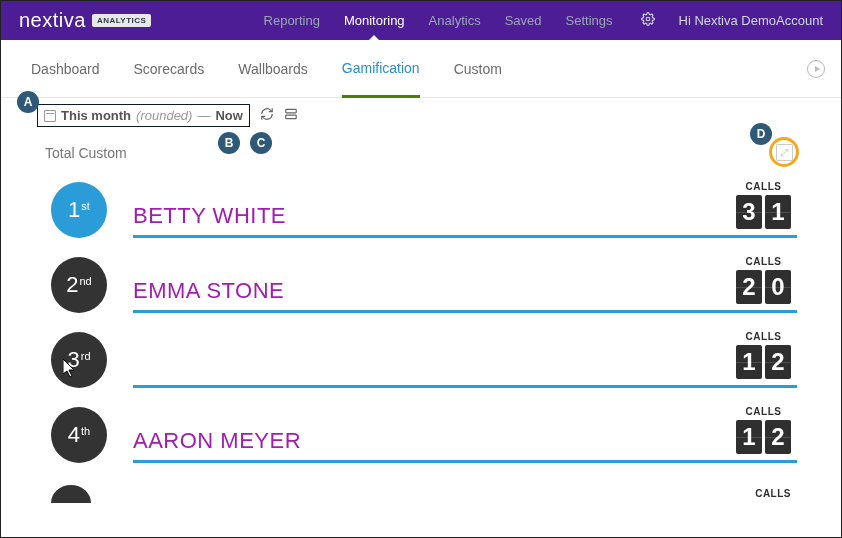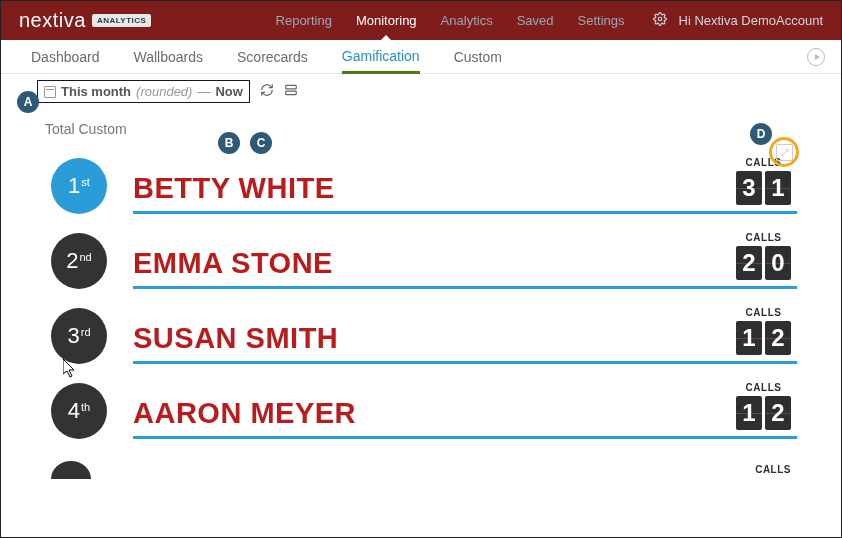--- a/index.html
+++ b/index.html
@@ -1,50 +1,50 @@
 <!DOCTYPE html>
 <html><head>
 <meta charset="utf-8">
 <style>
   * { box-sizing: border-box; margin: 0; padding: 0; }
   body { font-family: "Segoe UI", Arial, sans-serif; background: #fff; width: 842px; height: 538px; overflow: hidden; position: relative; border: 1px solid #222; }
   
-  .topbar { background: #7f1d1d; height: 39px; display: flex; align-items: center; padding: 0 18px; color: #b8c4cf; font-size: 13px; }
+  .topbar { background: #4c1d95; height: 39px; display: flex; align-items: center; padding: 0 18px; color: #b8c4cf; font-size: 13px; }
   .logo { display: flex; align-items: center; gap: 6px; }
   .logo-text { color: #fff; font-size: 20px; font-weight: 400; letter-spacing: 0.5px; }
   .logo-badge { background: #e8e8e8; color: #2b3a4a; font-size: 8px; font-weight: 600; padding: 2px 5px; border-radius: 2px; letter-spacing: 0.5px; }
   .topnav { margin-left: auto; display: flex; gap: 24px; font-size: 13px; align-items: center; height: 100%; justify-content: center; }
   .topnav-item { color: #9aa7b3; cursor: pointer; height: 100%; display: flex; align-items: center; position: relative; }
   .topnav-item.active { color: #fff; }
   .topnav-item.active::after { content: ""; position: absolute; bottom: -1px; left: 50%; transform: translateX(-50%); width: 0; height: 0; border-left: 6px solid transparent; border-right: 6px solid transparent; border-bottom: 6px solid #fff; }
-  .account { margin-left: 28px; color: #d0d7de; font-size: 13px; display: flex; align-items: center; gap: 12px; }
+  .account { margin-left: 28px; color: #d0d7de; font-size: 13px; display: flex; align-items: center; gap: 24px; }
   .gear-icon svg { width: 14px; height: 14px; }
   
-  .subnav { height: 34px; display: flex; align-items: center; gap: 34px; padding: 0 30px; border-bottom: 1px solid #e6e6e6; color: #6b6b6b; font-size: 14px; position: relative; }
+  .subnav { height: 58px; display: flex; align-items: center; gap: 34px; padding: 0 30px; border-bottom: 1px solid #e6e6e6; color: #6b6b6b; font-size: 14px; position: relative; }
   .subnav-item { cursor: pointer; height: 100%; display: flex; align-items: center; color: #6b6b6b; }
   .subnav-item.active { color: #2a8fc7; border-bottom: 3px solid #4d7c0f; margin-bottom: -1px; }
   .play-circle { position: absolute; right: 16px; width: 18px; height: 18px; border: 1px solid #bbb; border-radius: 50%; display: flex; align-items: center; justify-content: center; }
   .play-circle::before { content: ""; width: 0; height: 0; border-left: 5px solid #bbb; border-top: 3px solid transparent; border-bottom: 3px solid transparent; margin-left: 2px; }
   
   .filterbar { display: flex; align-items: center; gap: 10px; padding: 6px 30px 6px 36px; color: #555; font-size: 13px; }
   .filter-box { border: 1px solid #0f172a; padding: 3px 6px; display: flex; align-items: center; gap: 5px; background: #fff; }
   .cal-icon { width: 12px; height: 12px; border: 1px solid #999; border-radius: 1px; position: relative; }
   .cal-icon::before { content: ""; position: absolute; top: 2px; left: 1px; right: 1px; height: 1px; background: #999; }
   .muted { color: #999; font-style: italic; }
   .refresh-icon svg, .stack-icon svg { width: 14px; height: 14px; }
   
   .section-title { padding: 12px 30px 8px 44px; color: #777; font-size: 14px; display: flex; align-items: center; }
   
   .leaderboard { padding: 0 44px 10px 50px; }
   .row { display: flex; align-items: center; padding: 12px 0 6px 0; }
   .rank-badge { width: 56px; height: 56px; border-radius: 50%; background: #333; color: #fff; display: flex; align-items: center; justify-content: center; font-size: 22px; font-weight: 400; position: relative; flex-shrink: 0; }
   .rank-badge.blue { background: #2a9cd8; }
   .rank-badge .ord { font-size: 11px; margin-top: -8px; margin-left: 1px; }
   .row-body { flex: 1; margin-left: 26px; border-bottom: 3px solid #2a9cd8; display: flex; align-items: flex-end; padding-bottom: 6px; padding-right: 6px; min-height: 56px; }
-  .row-name { font-size: 29px; font-weight: 700; color: #b91c1c; letter-spacing: 0.5px; }
+  .row-name { font-size: 22px; font-weight: 400; color: #a21caf; letter-spacing: 0.5px; }
   .row-score { margin-left: auto; text-align: center; }
   .score-label { font-size: 10px; font-weight: 700; color: #2f2f2f; letter-spacing: 0.5px; margin-bottom: 3px; }
   .score-digits { display: flex; gap: 3px; justify-content: flex-end; }
   .digit { background: #2f2f2f; color: #fff; width: 26px; height: 34px; font-size: 24px; font-weight: 600; display: flex; align-items: center; justify-content: center; border-radius: 2px; position: relative; }
   .digit::after { content: ""; position: absolute; left: 0; right: 0; top: 50%; height: 1px; background: rgba(255,255,255,0.15); }
   
   
   .callout { position: absolute; width: 22px; height: 22px; background: #2e5a77; border-radius: 50%; color: #fff; font-size: 12px; font-weight: 700; display: flex; align-items: center; justify-content: center; z-index: 10; }
   .callout-ring { position: absolute; width: 30px; height: 30px; border: 3px solid #f2a91e; border-radius: 50%; z-index: 5; }
   
@@ -73,22 +73,22 @@
           <circle cx="12" cy="12" r="3"></circle>
           <path d="M19.4 15a1.7 1.7 0 0 0 .34 1.87l.06.06a2 2 0 1 1-2.83 2.83l-.06-.06a1.7 1.7 0 0 0-1.87-.34 1.7 1.7 0 0 0-1 1.55V21a2 2 0 1 1-4 0v-.09a1.7 1.7 0 0 0-1-1.55 1.7 1.7 0 0 0-1.87.34l-.06.06a2 2 0 1 1-2.83-2.83l.06-.06a1.7 1.7 0 0 0 .34-1.87 1.7 1.7 0 0 0-1.55-1H3a2 2 0 1 1 0-4h.09a1.7 1.7 0 0 0 1.55-1 1.7 1.7 0 0 0-.34-1.87l-.06-.06a2 2 0 1 1 2.83-2.83l.06.06a1.7 1.7 0 0 0 1.87.34H9a1.7 1.7 0 0 0 1-1.55V3a2 2 0 1 1 4 0v.09a1.7 1.7 0 0 0 1 1.55 1.7 1.7 0 0 0 1.87-.34l.06-.06a2 2 0 1 1 2.83 2.83l-.06.06a1.7 1.7 0 0 0-.34 1.87V9a1.7 1.7 0 0 0 1.55 1H21a2 2 0 1 1 0 4h-.09a1.7 1.7 0 0 0-1.55 1z"></path>
         </svg>
     </span>
     <span>Hi Nextiva DemoAccount</span>
   </div>
 </div>
 
 <div class="subnav">
   <div class="subnav-item">Dashboard</div>
+  <div class="subnav-item">Scorecards</div>
   <div class="subnav-item">Wallboards</div>
-  <div class="subnav-item">Scorecards</div>
   <div class="subnav-item active">Gamification</div>
   <div class="subnav-item">Custom</div>
   <div class="play-circle"></div>
 </div>
 
 <div class="filterbar">
   <div class="filter-box">
     <span class="cal-icon"></span>
     <span style="font-weight:600;">This month</span>
     <span class="muted">(rounded)</span>
@@ -153,21 +153,20 @@
       </div>
     </div>
   </div>
 
   <div class="row">
     <div class="rank-badge">
       <span>3</span>
         <span class="ord">rd</span>
     </div>
     <div class="row-body">
-      <div class="row-name">SUSAN SMITH</div>
       <div class="row-score">
         <div class="score-label">CALLS</div>
         <div class="score-digits">
           <div class="digit">1</div>
           <div class="digit">2</div>
         </div>
       </div>
     </div>
   </div>
 

